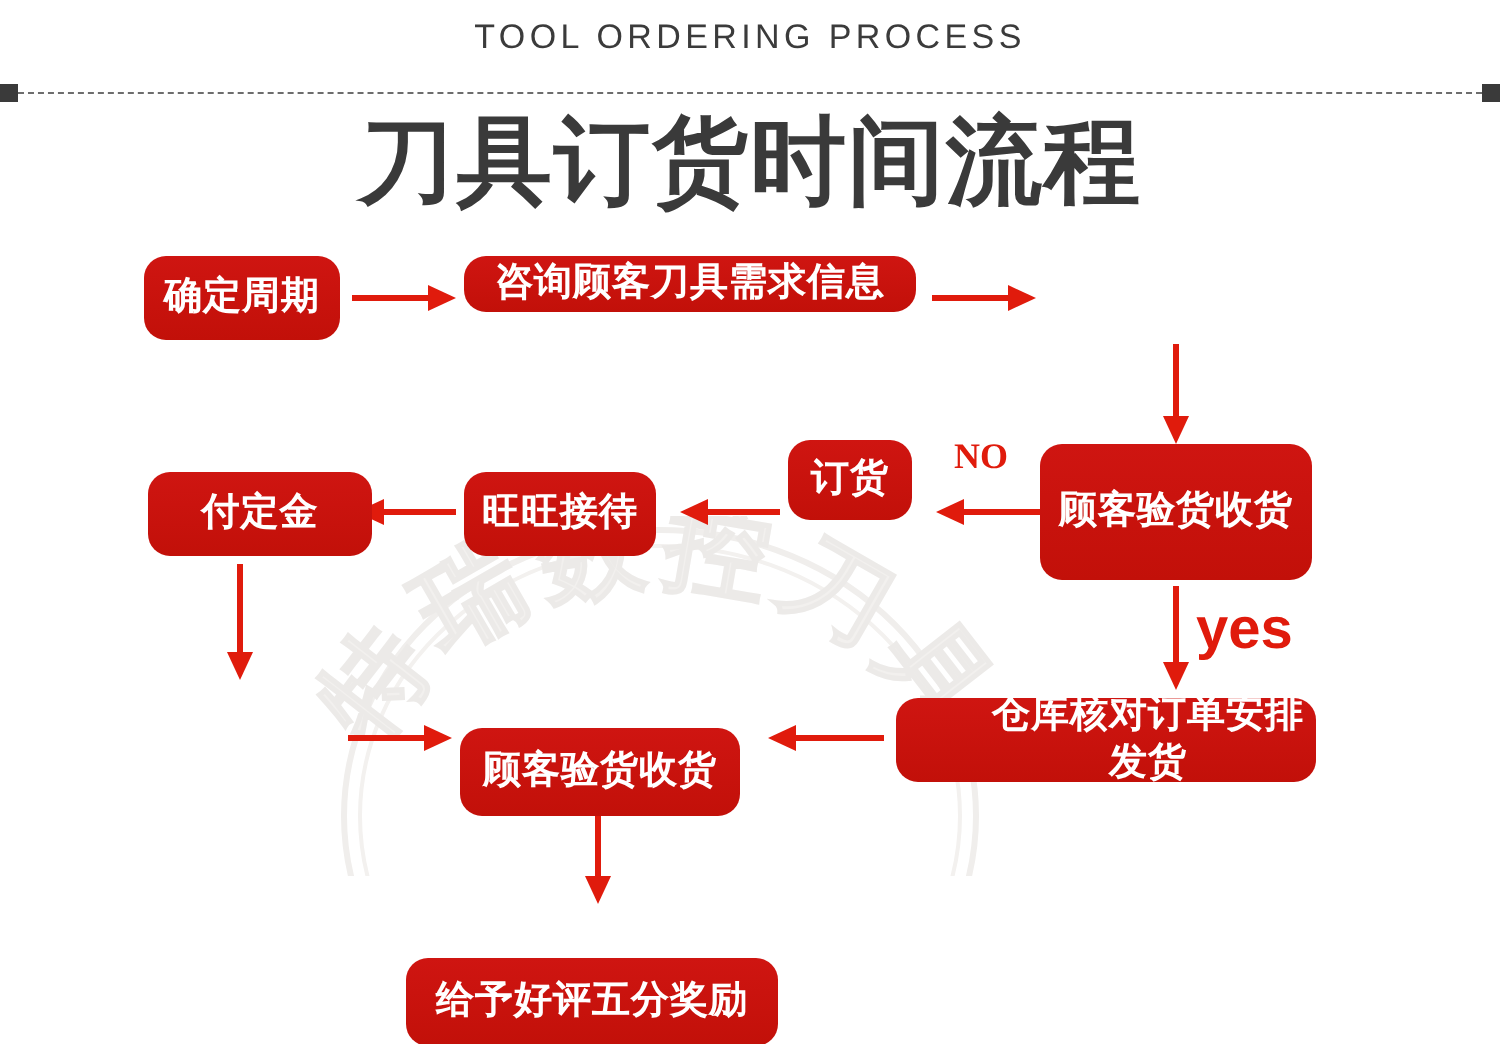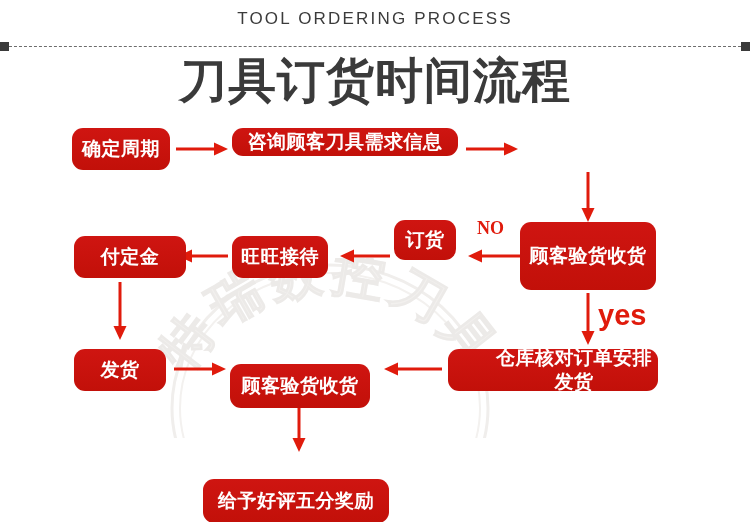--- a/index.html
+++ b/index.html
@@ -183,21 +183,20 @@
   <div class="box two-line" style="left:520px;top:222px;width:136px;height:68px;flex-direction:column;">
     <span>顾客验货收货</span>
   </div>
 
   <div class="box" style="left:394px;top:220px;width:62px;height:40px;">订货</div>
 
   <div class="box" style="left:232px;top:236px;width:96px;height:42px;">旺旺接待</div>
 
   <div class="box" style="left:74px;top:236px;width:112px;height:42px;">付定金</div>
 
-  <div class="box" style="left:74px;top:349px;width:92px;height:42px;">发货</div>
 
   <div class="box" style="left:230px;top:364px;width:140px;height:44px;text-align:center;">顾客验货收货</div>
 
   <div class="box" style="left:448px;top:349px;width:210px;height:42px;padding-left:48px;">仓库核对订单安排发货</div>
 
   <div class="box" style="left:203px;top:461px;width:186px;height:44px;margin-top:18px;">给予好评五分奖励</div>
 
   <div class="flag no" style="left:477px;top:218px;">NO</div>
 
   <div class="flag yes" style="left:598px;top:299px;">yes</div>

